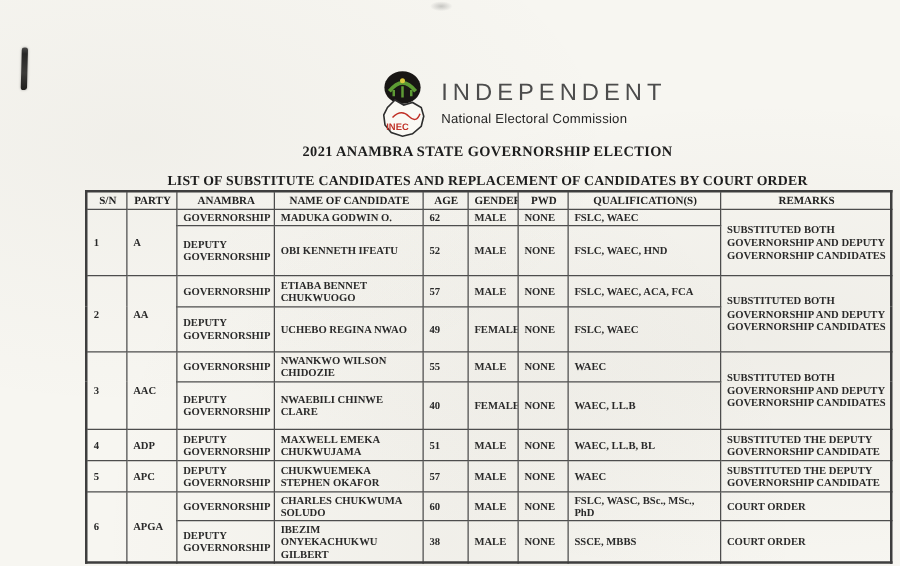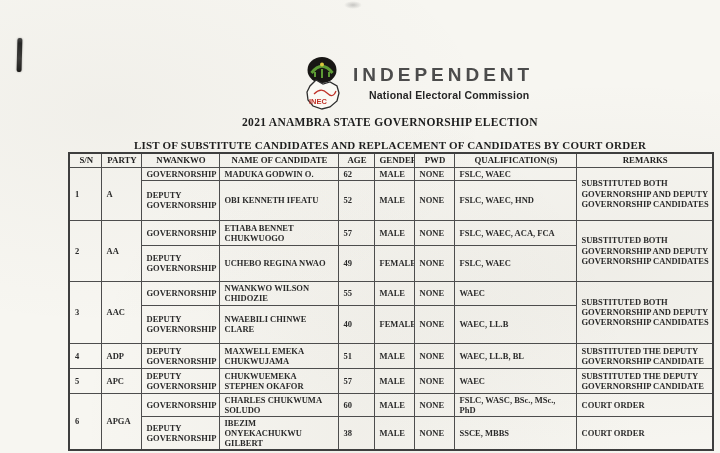--- a/index.html
+++ b/index.html
@@ -21,22 +21,22 @@
     box-shadow:0 0 2px rgba(0,0,0,0.35);
   }
   .smudge {
     position:absolute; left:344px; top:1px; width:18px; height:8px;
     background:radial-gradient(closest-side, rgba(110,110,110,0.35), transparent);
     border-radius:50%;
   }
   
   .logo { position:absolute; left:296px; top:56px; }
   .brand { position:absolute; left:353px; top:64px; font-family:"Liberation Sans", sans-serif; }
-  .brand-title { font-size:19px; font-weight:bold; letter-spacing:4px; color:#4c4c4c; }
-  .brand-sub { font-size:10.5px; font-weight:bold; color:#252525; margin-top:3px; margin-left:16px; letter-spacing:0.2px; }
+  .brand-title { font-size:19px; font-weight:normal; letter-spacing:4px; color:#4c4c4c; }
+  .brand-sub { font-size:10.5px; font-weight:normal; color:#252525; margin-top:3px; margin-left:0; letter-spacing:0.2px; }
   .titles { position:absolute; left:60px; top:116px; width:660px; text-align:center; color:#1e1e1e; }
   .title-1 { font-size:11.5px; font-weight:bold; letter-spacing:0.3px; }
   .title-2 { font-size:11px; font-weight:bold; letter-spacing:0.2px; margin-top:11px; }
   
   .doc-table {
     position:absolute; left:68px; top:152px; width:644px;
     border-collapse:collapse; table-layout:fixed;
     border:2px solid #3e3e3e;
   }
   .doc-table th, .doc-table td {
@@ -89,21 +89,21 @@
         <col style="width:36px">
         <col style="width:40px">
       <col style="width:40px">
         <col style="width:122px">
         <col style="width:137px">
     </colgroup>
     <thead>
       <tr>
         <th>S/N</th>
         <th>PARTY</th>
-        <th>NWANKWO</th>
+        <th>ANAMBRA</th>
         <th>NAME OF CANDIDATE</th>
         <th>AGE</th>
         <th>GENDER</th>
         <th>PWD</th>
         <th>QUALIFICATION(S)</th>
         <th>REMARKS</th>
       </tr>
     </thead>
     <tbody>
 

